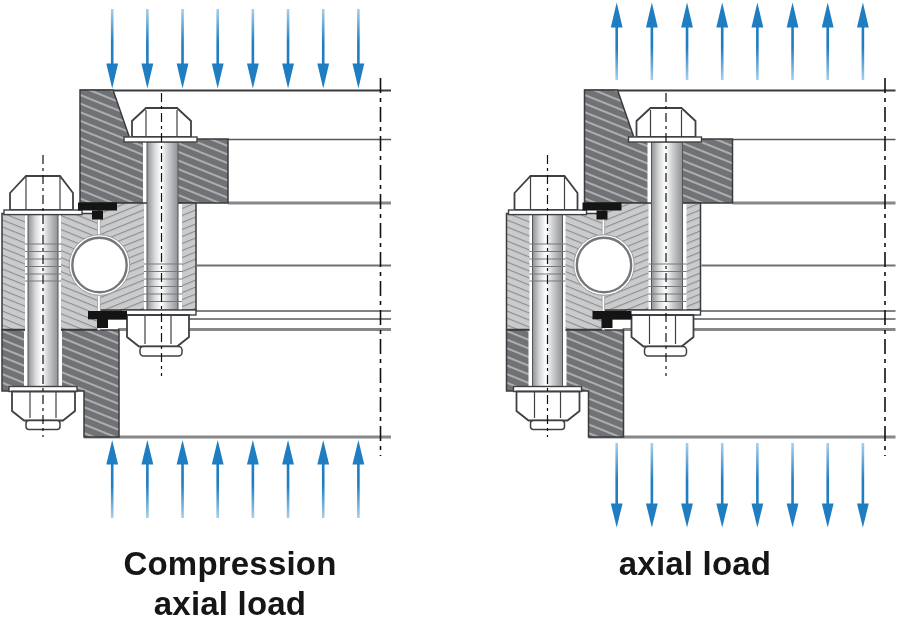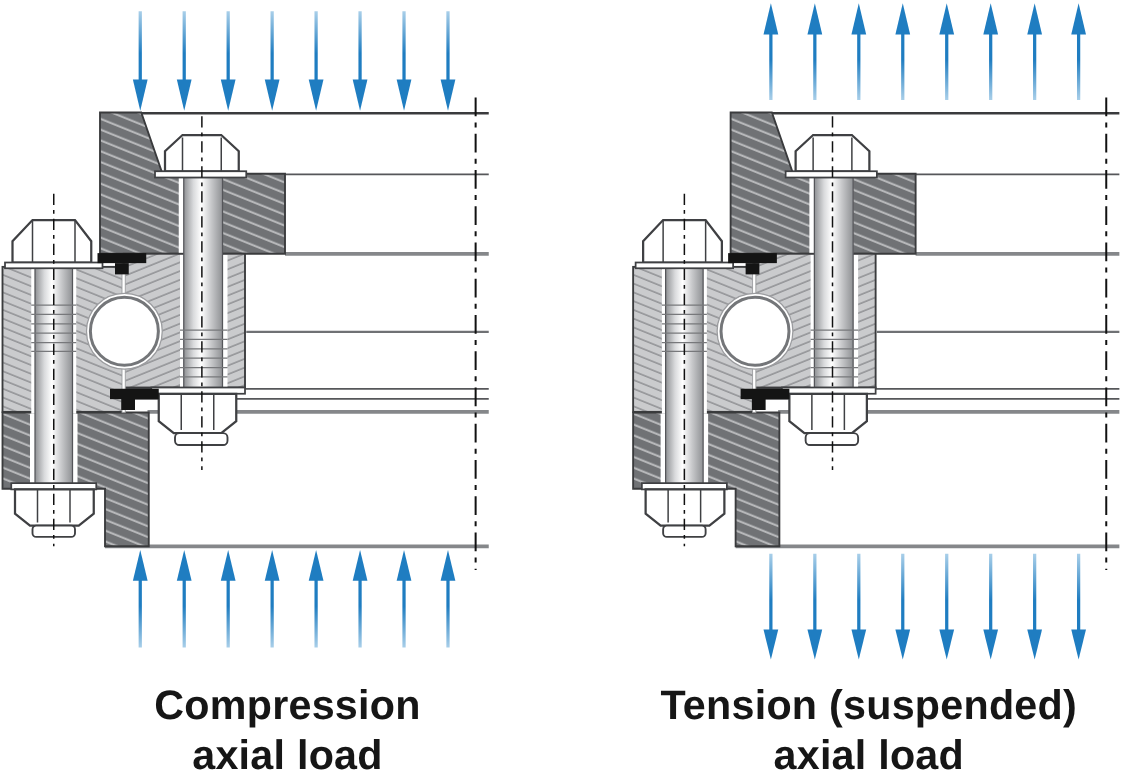--- a/index.html
+++ b/index.html
@@ -224,17 +224,16 @@
         </g>
   </g>
 </svg>
 
 <div class="caption left">
   <div>Compression</div>
   <div>axial load</div>
 </div>
 
 <div class="caption right">
-  <div>Tension (suspended)</div>
   <div>axial load</div>
 </div>
 
 </div>
 
 </body></html>

